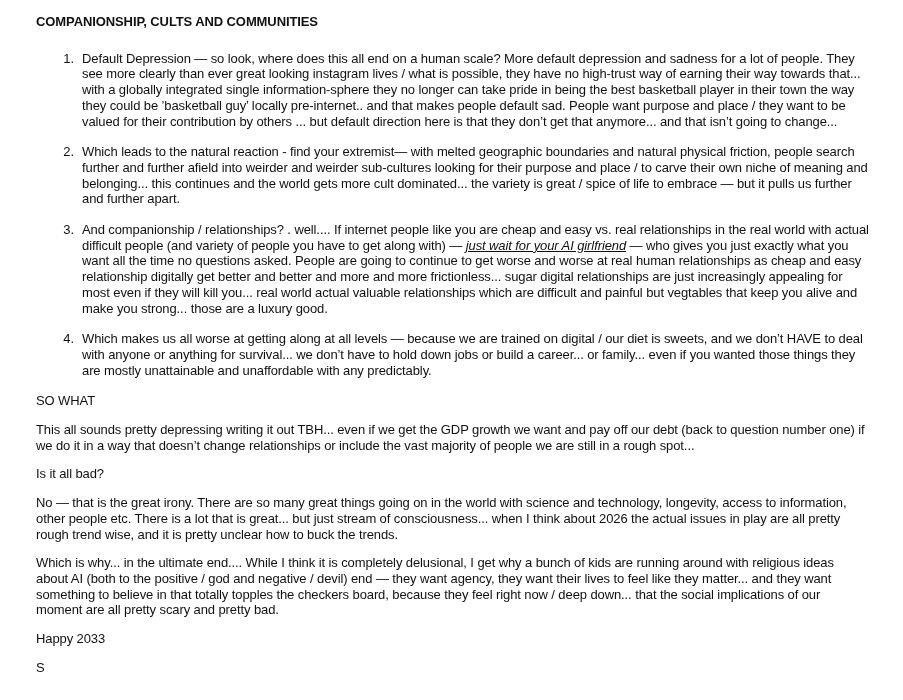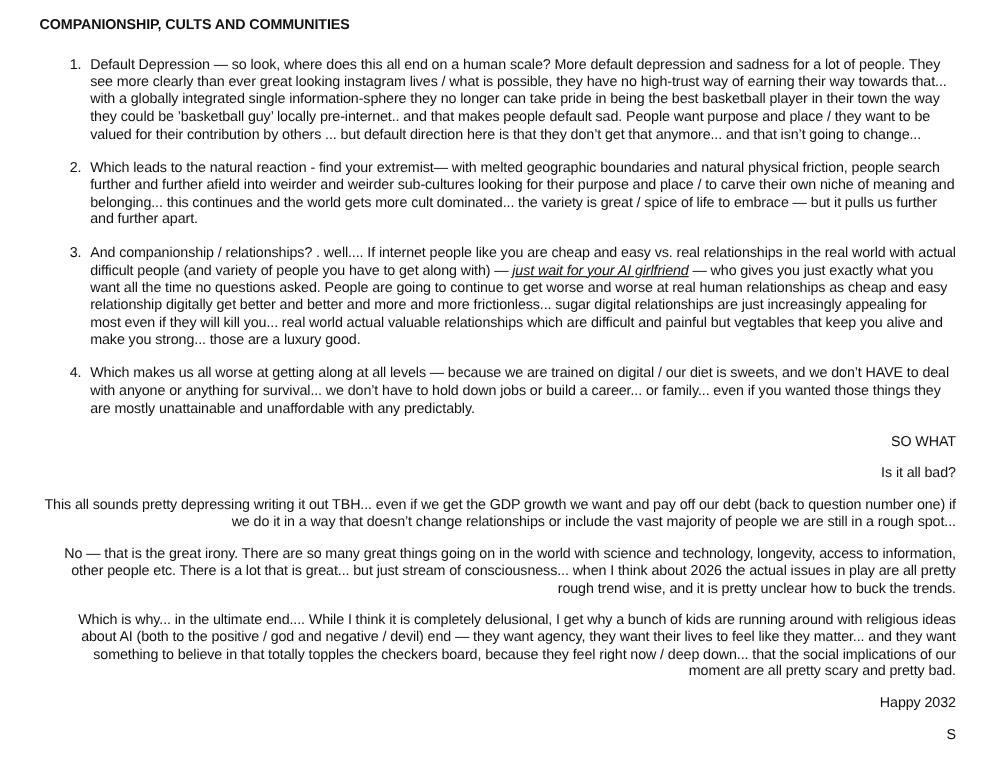--- a/index.html
+++ b/index.html
@@ -46,21 +46,20 @@
   }
   .lead {
     font-weight: normal;
   }
   .ital {
     font-style: italic;
     text-decoration: underline;
   }
   p {
     margin: 0 0 13px 0;
-    text-align: right;
   }
   .h2 {
     font-weight: normal;
   }
 </style>
 </head>
 <body>
 
 <div class="doc">
 
@@ -85,20 +84,20 @@
 
     <div class="li">
       <span class="num">4.</span>
       <span class="itext"><span class="lead">Which makes us all worse at getting along at all levels</span><span> — because we are trained on digital / our diet is sweets, and we don’t HAVE to deal with anyone or anything for survival... we don’t have to hold down jobs or build a career... or family... even if you wanted those things they are mostly unattainable and unaffordable with any predictably.</span><span class="ital"></span><span></span></span>
     </div>
 
   </div>
 
   <p class="h2">SO WHAT</p>
 
+  <p>This all sounds pretty depressing writing it out TBH... even if we get the GDP growth we want and pay off our debt (back to question number one) if we do it in a way that doesn’t change relationships or include the vast majority of people we are still in a rough spot...</p>
   <p>Is it all bad?</p>
-  <p>This all sounds pretty depressing writing it out TBH... even if we get the GDP growth we want and pay off our debt (back to question number one) if we do it in a way that doesn’t change relationships or include the vast majority of people we are still in a rough spot...</p>
   <p>No — that is the great irony. There are so many great things going on in the world with science and technology, longevity, access to information, other people etc. There is a lot that is great... but just stream of consciousness... when I think about 2026 the actual issues in play are all pretty rough trend wise, and it is pretty unclear how to buck the trends.</p>
   <p>Which is why... in the ultimate end.... While I think it is completely delusional, I get why a bunch of kids are running around with religious ideas about AI (both to the positive / god and negative / devil) end — they want agency, they want their lives to feel like they matter... and they want something to believe in that totally topples the checkers board, because they feel right now / deep down... that the social implications of our moment are all pretty scary and pretty bad.</p>
-  <p>Happy 2032</p>
+  <p>Happy 2033</p>
   <p>S</p>
 
 </div>
 
 </body></html>

